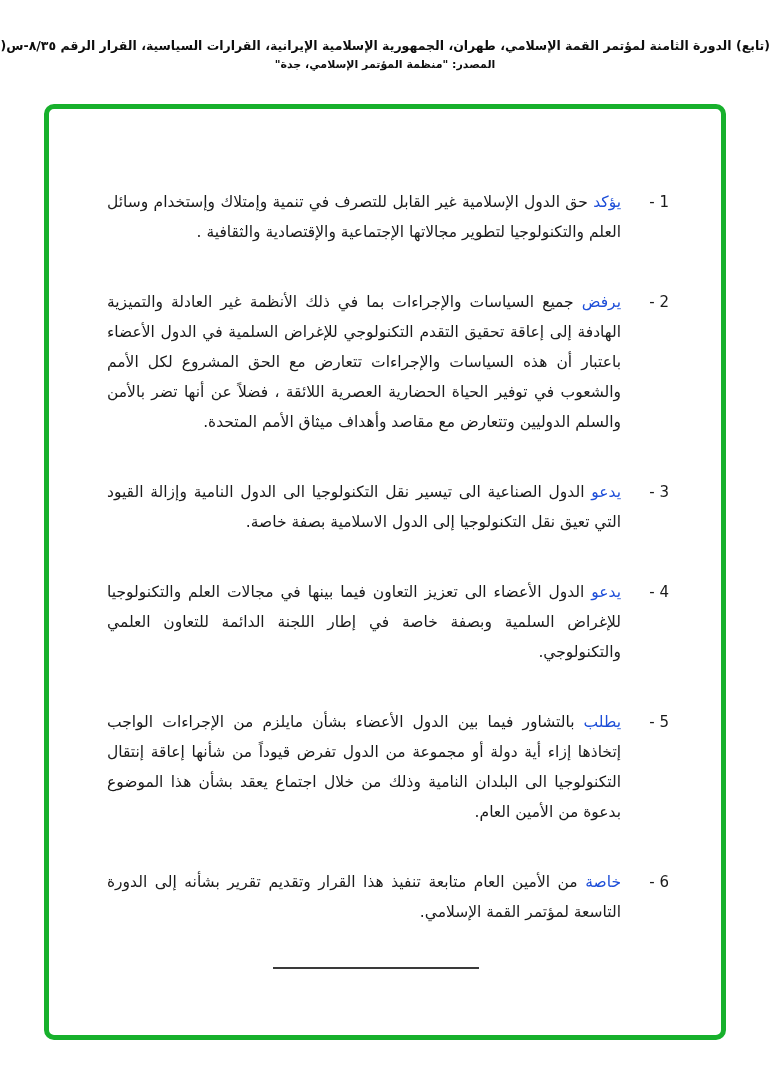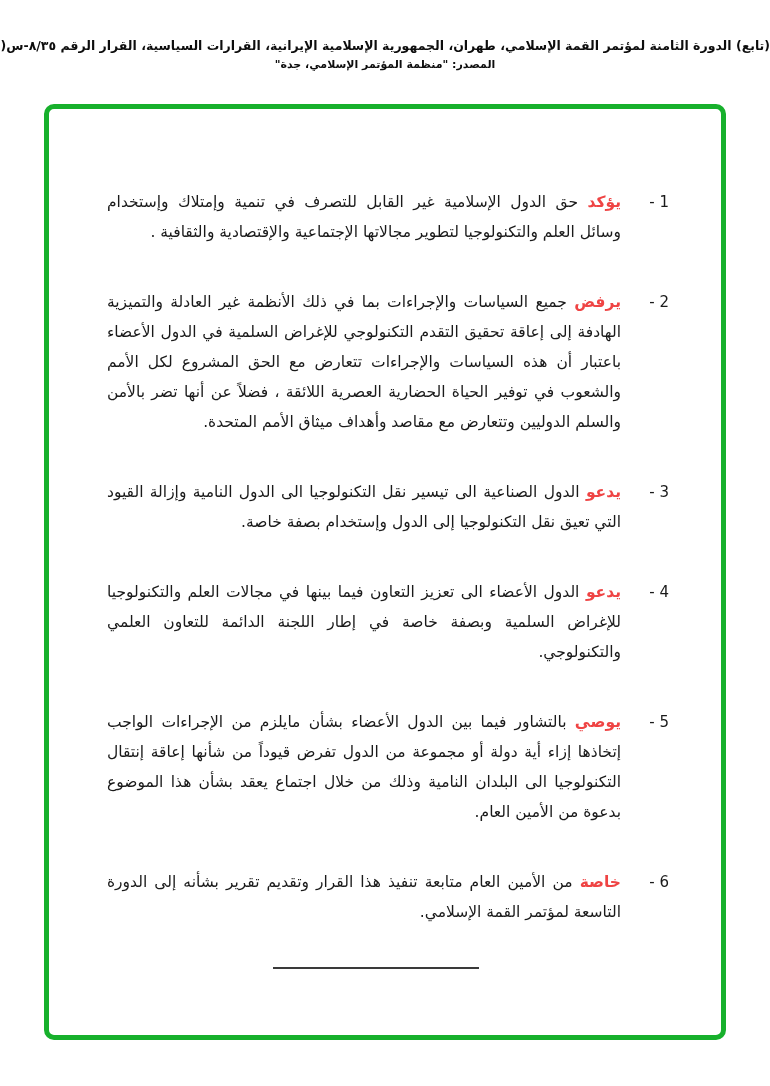--- a/index.html
+++ b/index.html
@@ -62,22 +62,22 @@
   }
   .body-text {
     flex: 1 1 auto;
     font-size: 15.5px;
     line-height: 30px;
     text-align: justify;
     text-justify: inter-word;
     color: #1a1a1a;
   }
   .lead {
-    font-weight: bold;
-    color: #ef4444;
+    font-weight: normal;
+    color: #1d4ed8;
   }
   .divider {
     position: relative;
     width: 206px;
     height: 0;
     border-top: 2px solid #3a3a3a;
     margin: 26px auto 0;
     right: 12px;
   }
 </style>
@@ -99,31 +99,31 @@
         <div class="body-text"><span class="lead">يؤكد</span> <span>حق الدول الإسلامية غير القابل للتصرف في تنمية وإمتلاك وإستخدام وسائل العلم والتكنولوجيا لتطوير مجالاتها الإجتماعية والإقتصادية والثقافية .</span></div>
       </div>
 
       <div class="res-item">
         <div class="num">2 -</div>
         <div class="body-text"><span class="lead">يرفض</span> <span>جميع السياسات والإجراءات بما في ذلك الأنظمة غير العادلة والتميزية الهادفة إلى إعاقة تحقيق التقدم التكنولوجي للإغراض السلمية في الدول الأعضاء باعتبار أن هذه السياسات والإجراءات تتعارض مع الحق المشروع لكل الأمم والشعوب في توفير الحياة الحضارية العصرية اللائقة ، فضلاً عن أنها تضر بالأمن والسلم الدوليين وتتعارض مع مقاصد وأهداف ميثاق الأمم المتحدة.</span></div>
       </div>
 
       <div class="res-item">
         <div class="num">3 -</div>
-        <div class="body-text"><span class="lead">يدعو</span> <span>الدول الصناعية الى تيسير نقل التكنولوجيا الى الدول النامية وإزالة القيود التي تعيق نقل التكنولوجيا إلى الدول وإستخدام بصفة خاصة.</span></div>
+        <div class="body-text"><span class="lead">يدعو</span> <span>الدول الصناعية الى تيسير نقل التكنولوجيا الى الدول النامية وإزالة القيود التي تعيق نقل التكنولوجيا إلى الدول الاسلامية بصفة خاصة.</span></div>
       </div>
 
       <div class="res-item">
         <div class="num">4 -</div>
         <div class="body-text"><span class="lead">يدعو</span> <span>الدول الأعضاء الى تعزيز التعاون فيما بينها في مجالات العلم والتكنولوجيا للإغراض السلمية وبصفة خاصة في إطار اللجنة الدائمة للتعاون العلمي والتكنولوجي.</span></div>
       </div>
 
       <div class="res-item">
         <div class="num">5 -</div>
-        <div class="body-text"><span class="lead">يوصي</span> <span>بالتشاور فيما بين الدول الأعضاء بشأن مايلزم من الإجراءات الواجب إتخاذها إزاء أية دولة أو مجموعة من الدول تفرض قيوداً من شأنها إعاقة إنتقال التكنولوجيا الى البلدان النامية وذلك من خلال اجتماع يعقد بشأن هذا الموضوع بدعوة من الأمين العام.</span></div>
+        <div class="body-text"><span class="lead">يطلب</span> <span>بالتشاور فيما بين الدول الأعضاء بشأن مايلزم من الإجراءات الواجب إتخاذها إزاء أية دولة أو مجموعة من الدول تفرض قيوداً من شأنها إعاقة إنتقال التكنولوجيا الى البلدان النامية وذلك من خلال اجتماع يعقد بشأن هذا الموضوع بدعوة من الأمين العام.</span></div>
       </div>
 
       <div class="res-item">
         <div class="num">6 -</div>
         <div class="body-text"><span class="lead">خاصة</span> <span>من الأمين العام متابعة تنفيذ هذا القرار وتقديم تقرير بشأنه إلى الدورة التاسعة لمؤتمر القمة الإسلامي.</span></div>
       </div>
 
       <div class="divider"></div>
 
     </div>

